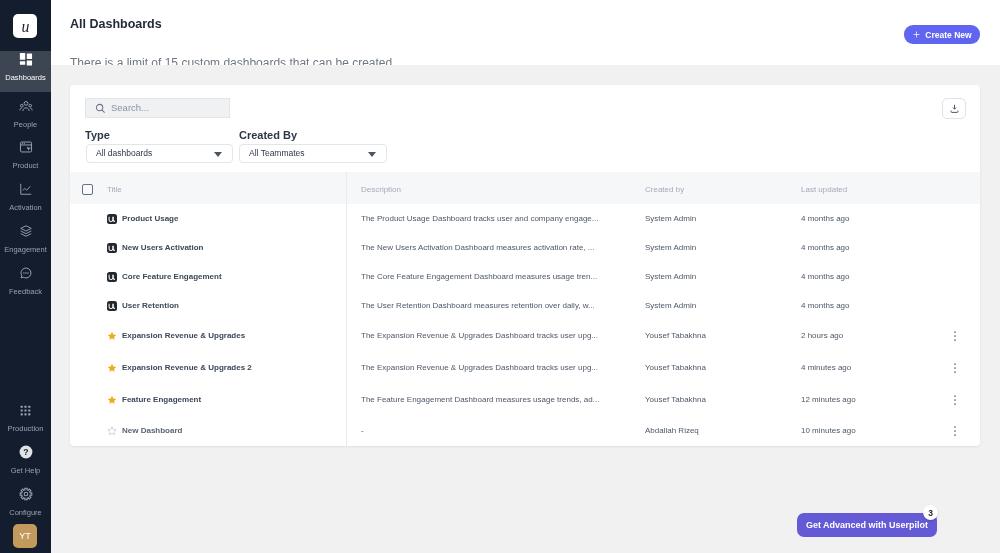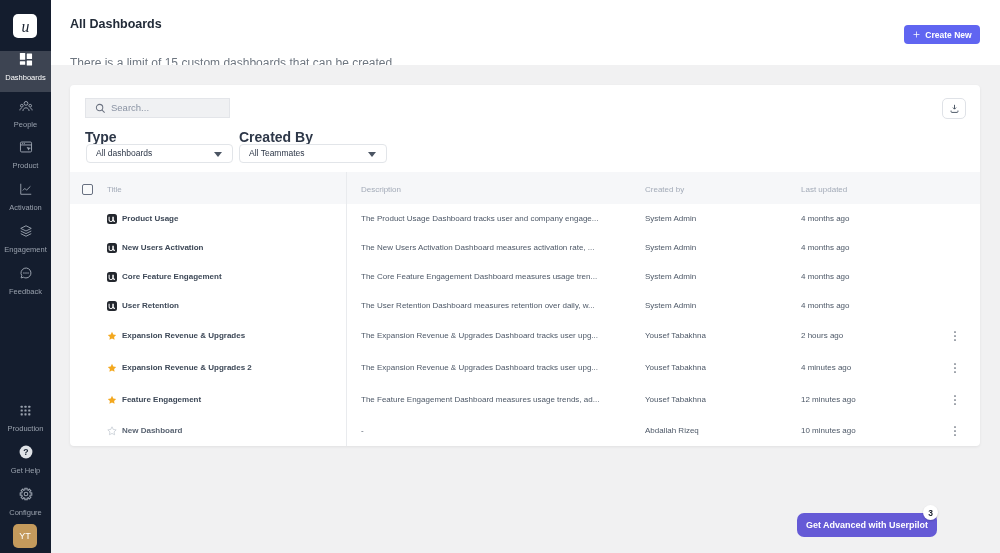--- a/index.html
+++ b/index.html
@@ -4,27 +4,27 @@
 <style>
 * { margin:0; padding:0; box-sizing:border-box; }
 html,body { width:1000px; height:553px; overflow:hidden; font-family:"Liberation Sans", sans-serif; background:#f1f1f2; }
 .sidebar { position:absolute; left:0; top:0; width:51px; height:553px; background:#141d2e; z-index:10; }
 .logo { position:absolute; left:13px; top:14px; width:24px; height:24px; background:#fff; border-radius:5px; display:flex; align-items:center; justify-content:center; }
 .nav-item { position:absolute; left:0; width:51px; text-align:center; color:#99a1ad; }
 .nav-item .lbl { display:block; font-size:7.5px; margin-top:3px; }
 .topbar { position:absolute; left:51px; top:0; width:949px; height:65px; background:#fff; }
 .h1 { position:absolute; left:19px; top:16.5px; font-size:12.5px; font-weight:bold; color:#222b38; }
 .sub { position:absolute; left:19px; top:56px; font-size:12px; color:#6e7680; }
-.btn-create { position:absolute; left:853px; top:25px; width:76px; height:19px; background:#6065f1; border-radius:4px; color:#fff; font-size:8.5px; font-weight:bold; display:flex; align-items:center; justify-content:center; }
+.btn-create { position:absolute; left:853px; top:25px; width:76px; height:19px; background:#6065f1; border-radius:9px; color:#fff; font-size:8.5px; font-weight:bold; display:flex; align-items:center; justify-content:center; }
 .main { position:absolute; left:51px; top:65px; width:949px; height:488px; background:#f1f1f2; }
 .card { position:absolute; left:19px; top:20px; width:910px; height:361px; background:#fff; border-radius:4px; box-shadow:0 1px 3px rgba(0,0,0,0.07); }
 .search { position:absolute; left:15px; top:13px; width:145px; height:20px; background:#f0f1f3; border:1px solid #e3e5e9; border-radius:0; color:#8a93a3; font-size:9.5px; line-height:18px; padding-left:25px; }
 .search svg { position:absolute; left:9px; top:4px; }
 .dl-btn { position:absolute; left:872px; top:13px; width:24px; height:21px; border:1px solid #dfe2e7; border-radius:5px; display:flex; align-items:center; justify-content:center; background:#fff; }
-.flabel { position:absolute; font-size:14px; font-weight:bold; color:#2d3748; }
+.flabel { position:absolute; font-size:11px; font-weight:bold; color:#2d3748; }
 .fselect { position:absolute; height:19px; background:#fff; border:1px solid #e2e5e9; border-radius:4px; font-size:8.5px; color:#2d3748; line-height:17px; padding-left:9px; }
 .fselect .caret { position:absolute; right:10px; top:7px; width:0; height:0; border-left:4px solid transparent; border-right:4px solid transparent; border-top:5px solid #4b5563; }
 .thead { position:absolute; left:0px; top:87px; width:910px; height:32px; background:#f6f7f9; }
 .thead .cb { position:absolute; left:12px; top:12px; width:11px; height:11px; border:1.5px solid #687081; border-radius:2px; background:#f9fafb; }
 .th { position:absolute; top:13px; font-size:8px; color:#a3abb8; }
 .vline { position:absolute; left:276px; top:87px; width:1px; height:274px; background:#e9ebee; }
 .row { position:absolute; left:0; width:910px; }
 .row .ricon { position:absolute; left:37px; top:50%; margin-top:-5px; width:10px; height:10px; background:#23272e; border-radius:2.5px; overflow:hidden; }
 .row .ricon svg { display:block; }
 .row .rtitle { position:absolute; left:52px; top:50%; margin-top:-5px; font-size:8px; font-weight:bold; color:#3d4857; }

